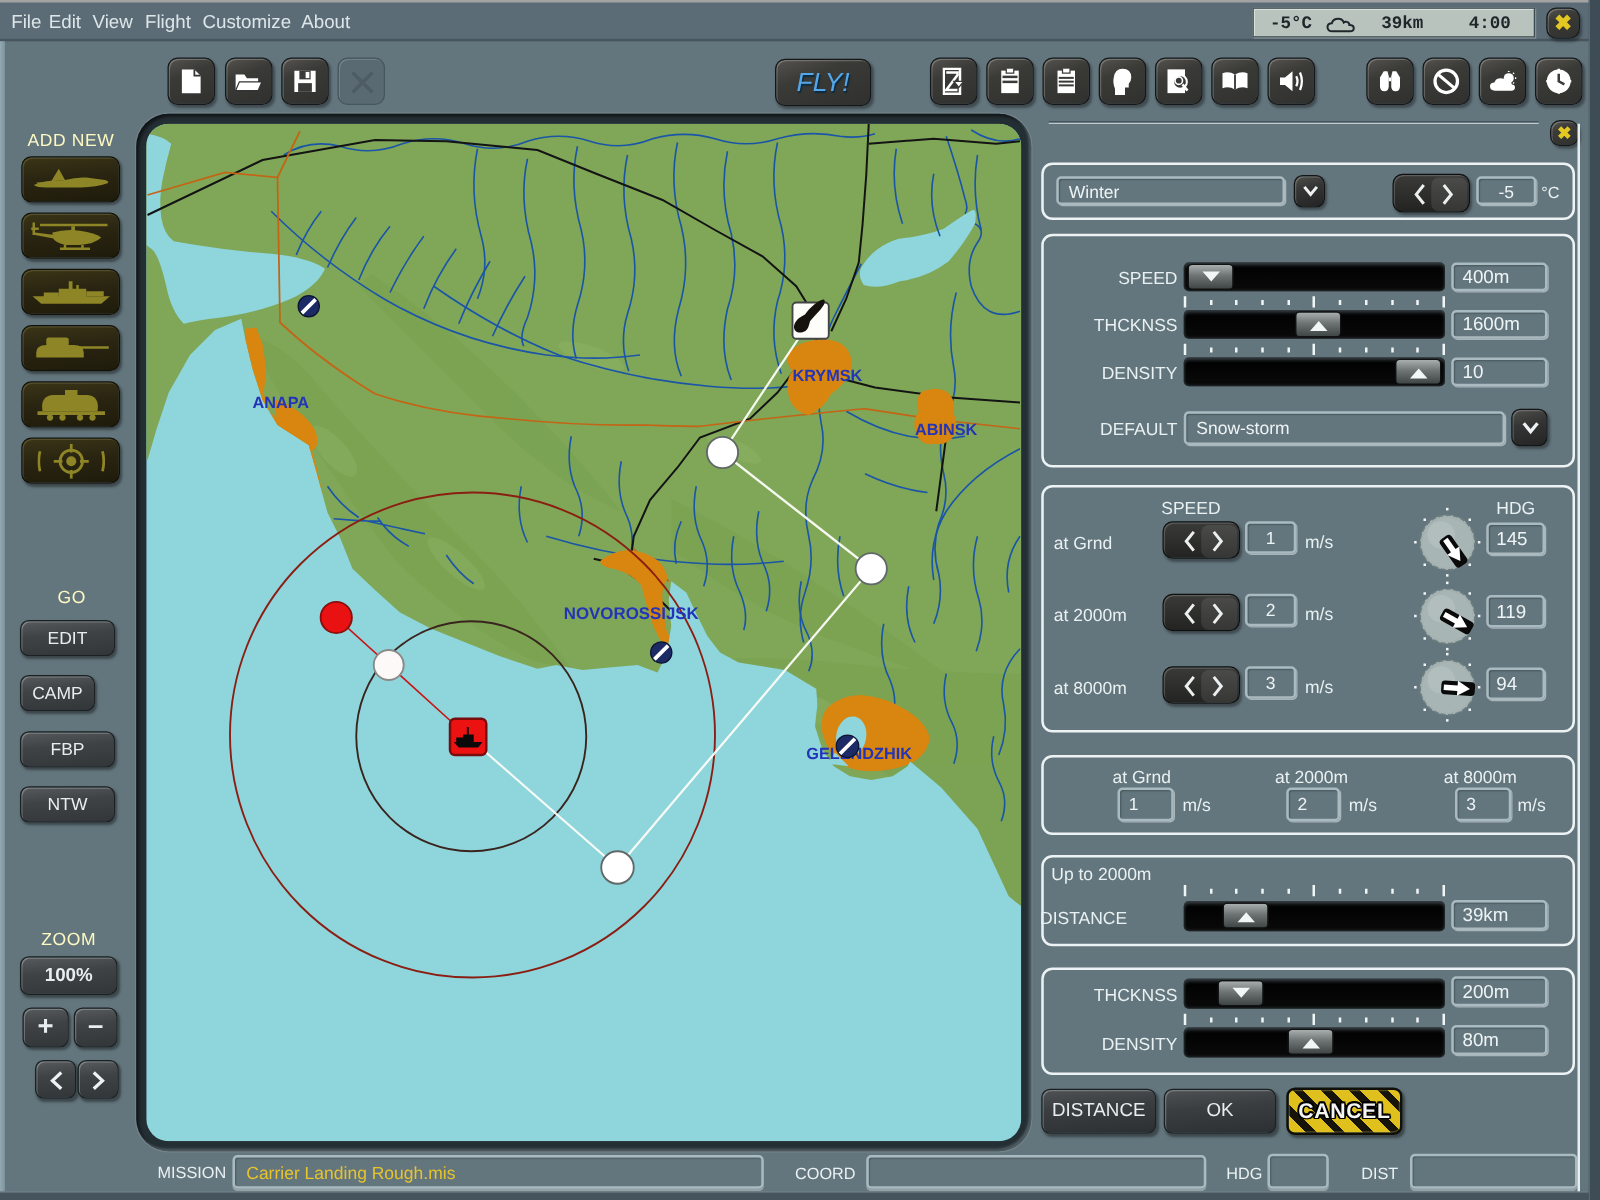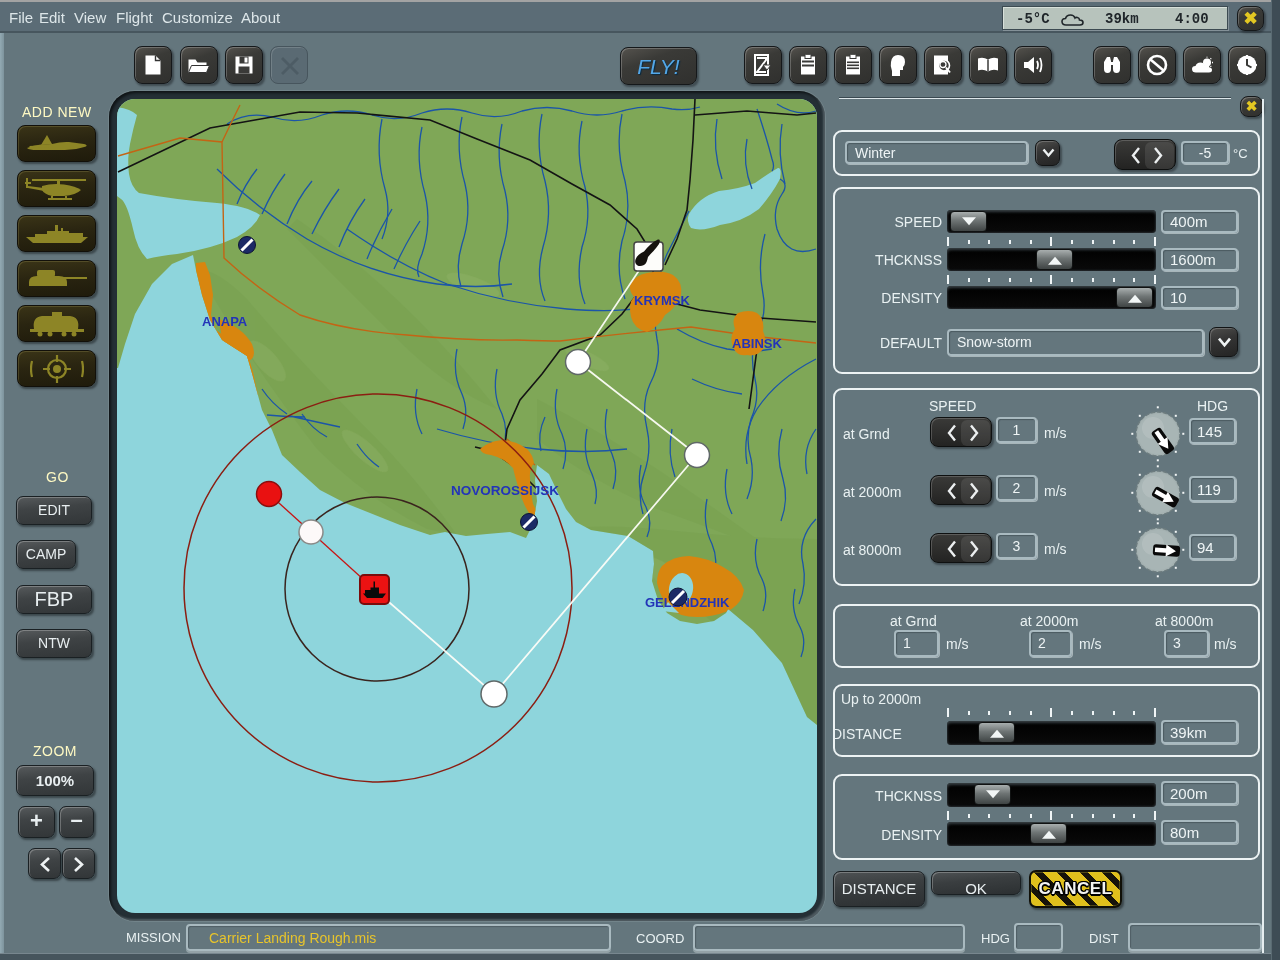--- a/index.html
+++ b/index.html
@@ -209,21 +209,21 @@
     <svg width="54" height="28" viewBox="0 0 54 28" fill="none" stroke="#8d8526" stroke-width="2.2">
       <circle cx="27" cy="14" r="9"></circle>
       <circle cx="27" cy="14" r="4" fill="#8d8526" stroke="none"></circle>
       <path d="M27 0 L27 7 M27 21 L27 28 M13 14 L20 14 M34 14 L41 14"></path>
       <path d="M2 6 Q0 14 2 22 M52 6 Q54 14 52 22"></path>
     </svg>
   </div>
 <div class="ab slab" style="left:46px;top:469px">GO</div>
 <div class="ab gbtn" style="left:16px;top:496px;width:76px;height:29px;font-size:14px;line-height:27px">EDIT</div>
 <div class="ab gbtn" style="left:16px;top:540px;width:60px;height:29px;font-size:14px;line-height:27px">CAMP</div>
-<div class="ab gbtn" style="left:16px;top:585px;width:76px;height:29px;font-size:20px;line-height:27px">FBP</div>
+<div class="ab gbtn" style="left:16px;top:585px;width:76px;height:29px;font-size:14px;line-height:27px">FBP</div>
 <div class="ab gbtn" style="left:16px;top:629px;width:76px;height:29px;font-size:14px;line-height:27px">NTW</div>
 <div class="ab slab" style="left:33px;top:743px">ZOOM</div>
 <div class="ab gbtn" style="left:16px;top:765px;width:78px;height:31px;font-size:15px;line-height:29px;font-weight:bold">100%</div>
 <div class="ab gbtn" style="left:18px;top:806px;width:37px;height:32px;font-size:22px;line-height:28px;font-weight:bold">+</div>
 <div class="ab gbtn" style="left:59px;top:806px;width:35px;height:32px;font-size:22px;line-height:26px;font-weight:bold">–</div>
 <div class="ab gbtn" style="left:28px;top:848px;width:33px;height:31px"><svg style="margin-top:7px" width="12" height="17" viewBox="0 0 12 17">
       <path d="M10 2 L3 8.5 L10 15" fill="none" stroke="#eef2f3" stroke-width="2.6"></path>
     </svg></div>
 <div class="ab gbtn" style="left:62px;top:848px;width:33px;height:31px"><svg style="margin-top:7px" width="12" height="17" viewBox="0 0 12 17">
       <path d="M2 2 L9 8.5 L2 15" fill="none" stroke="#eef2f3" stroke-width="2.6"></path>
@@ -563,24 +563,24 @@
     <i class="t"></i>
   </div>
 <div class="ab rlab" style="left:832px;top:827px;width:110px;text-align:right">DENSITY</div>
 <div class="ab slider" style="left:947px;top:822px;width:209px;height:24px">
     <div class="thumb" style="left:83px">
       <i class="tri-up"></i>
     </div>
   </div>
 <div class="ab field" style="left:1161px;top:820px;width:77px;height:24px;padding-left:7px;line-height:21px">80m</div>
 <div class="ab gbtn" style="left:833px;top:871px;width:92px;height:36px;font-size:15px;line-height:34px;background:linear-gradient(175deg,#4e5254 0%,#3a3e40 40%,#2c3032 100%)">DISTANCE</div>
-<div class="ab gbtn" style="left:931px;top:871px;width:90px;height:24px;font-size:15px;line-height:34px;background:linear-gradient(175deg,#4e5254 0%,#3a3e40 40%,#2c3032 100%)">OK</div>
+<div class="ab gbtn" style="left:931px;top:871px;width:90px;height:36px;font-size:15px;line-height:34px;background:linear-gradient(175deg,#4e5254 0%,#3a3e40 40%,#2c3032 100%)">OK</div>
 <div class="ab" style="left:1029px;top:870px;width:93px;height:38px;background:repeating-linear-gradient(45deg,#e0c01c 0 10px,#16130a 10px 16px);border:2px solid #101008;border-radius:7px;box-shadow:inset 0 0 0 1px rgba(220,200,60,.3),1.5px 2px 2px rgba(20,25,28,.5);color:#f4f4f2;font-weight:bold;font-size:17px;text-align:center;line-height:33px;text-shadow:-1.5px 0 #000,1.5px 0 #000,0 -1.5px #000,0 1.5px #000,-1px -1px #000,1px 1px #000,-1px 1px #000,1px -1px #000;letter-spacing:.5px">CANCEL</div>
 <div class="ab btm-lab" style="left:126px;top:930px;font-size:13px">MISSION</div>
-<div class="ab btm-field" style="left:186px;top:924px;width:425px;height:27px;color:#e7c42c;font-size:14px;padding:4px 0 0 21px">Carrier Landing Rough.mis</div>
+<div class="ab btm-field" style="left:186px;top:924px;width:425px;height:27px;color:#e7c42c;font-size:14px;padding:4px 0 0 9px">Carrier Landing Rough.mis</div>
 <div class="ab btm-lab" style="left:636px;top:931px;font-size:13px">COORD</div>
 <div class="ab btm-field" style="left:693px;top:924px;width:272px;height:27px"></div>
 <div class="ab btm-lab" style="left:981px;top:931px;font-size:13px">HDG</div>
 <div class="ab btm-field" style="left:1014px;top:923px;width:49px;height:28px"></div>
 <div class="ab btm-lab" style="left:1089px;top:931px;font-size:13px">DIST</div>
 <div class="ab btm-field" style="left:1128px;top:923px;width:134px;height:28px"></div>
 <div class="ab" style="left:0;top:953px;width:1280px;height:7px;background:#46555d;border-top:1px solid #78878f"></div>
 <div class="ab" style="left:0;top:33px;width:4px;height:920px;background:linear-gradient(90deg,#93aab3,#7d939c)"></div>
 <div class="ab" style="left:1262px;top:99px;width:2px;height:854px;background:#e6eef0"></div>
 <div class="ab" style="left:1271px;top:0;width:9px;height:960px;background:#3e4c55;border-left:1px solid #5a6a72"></div>

